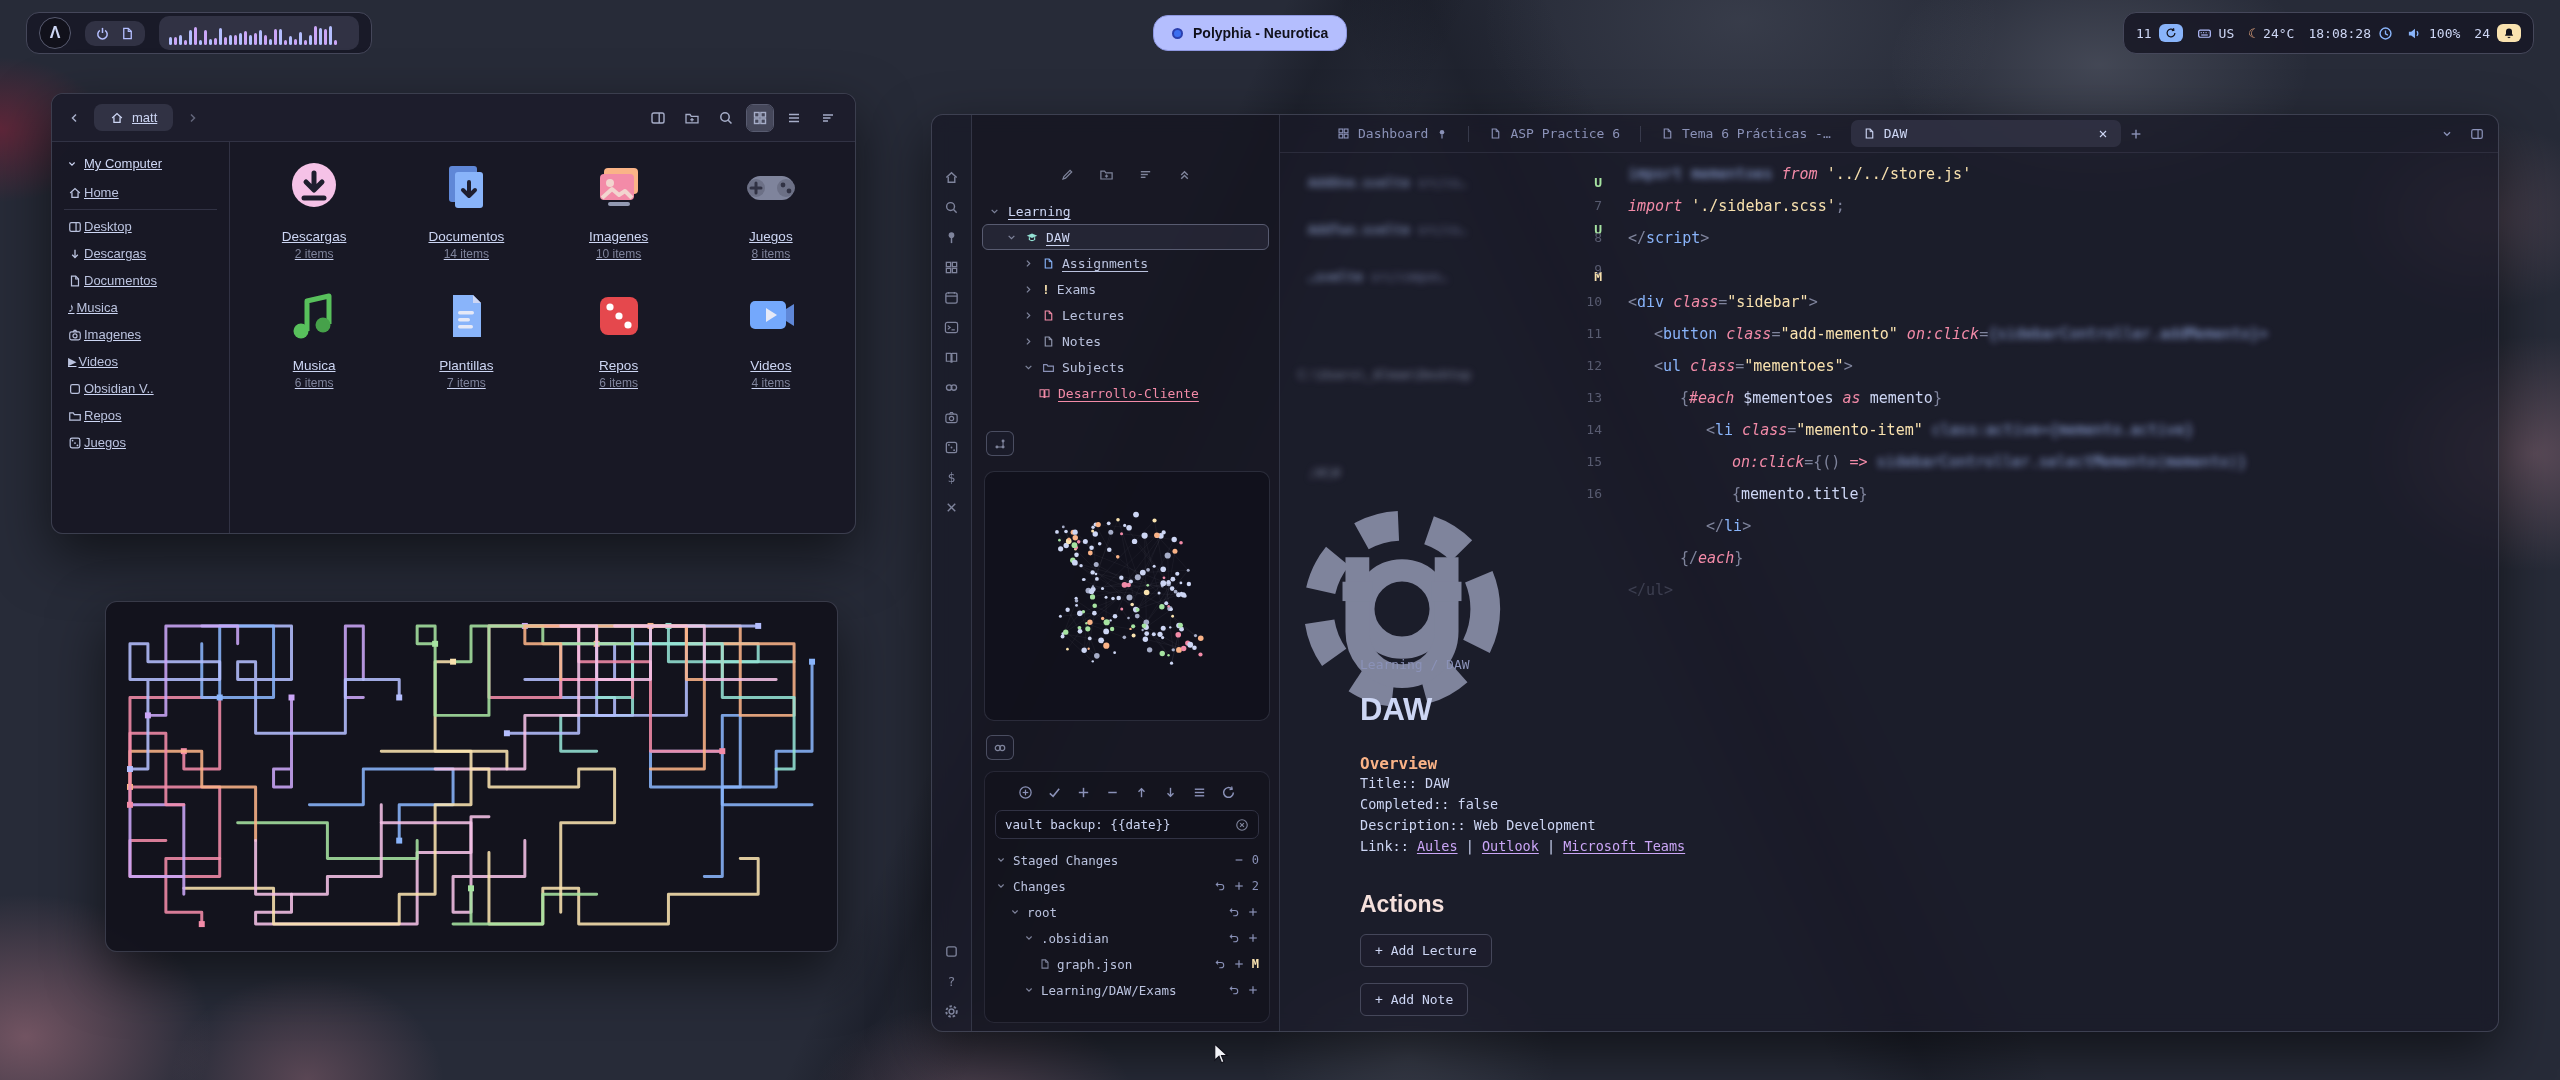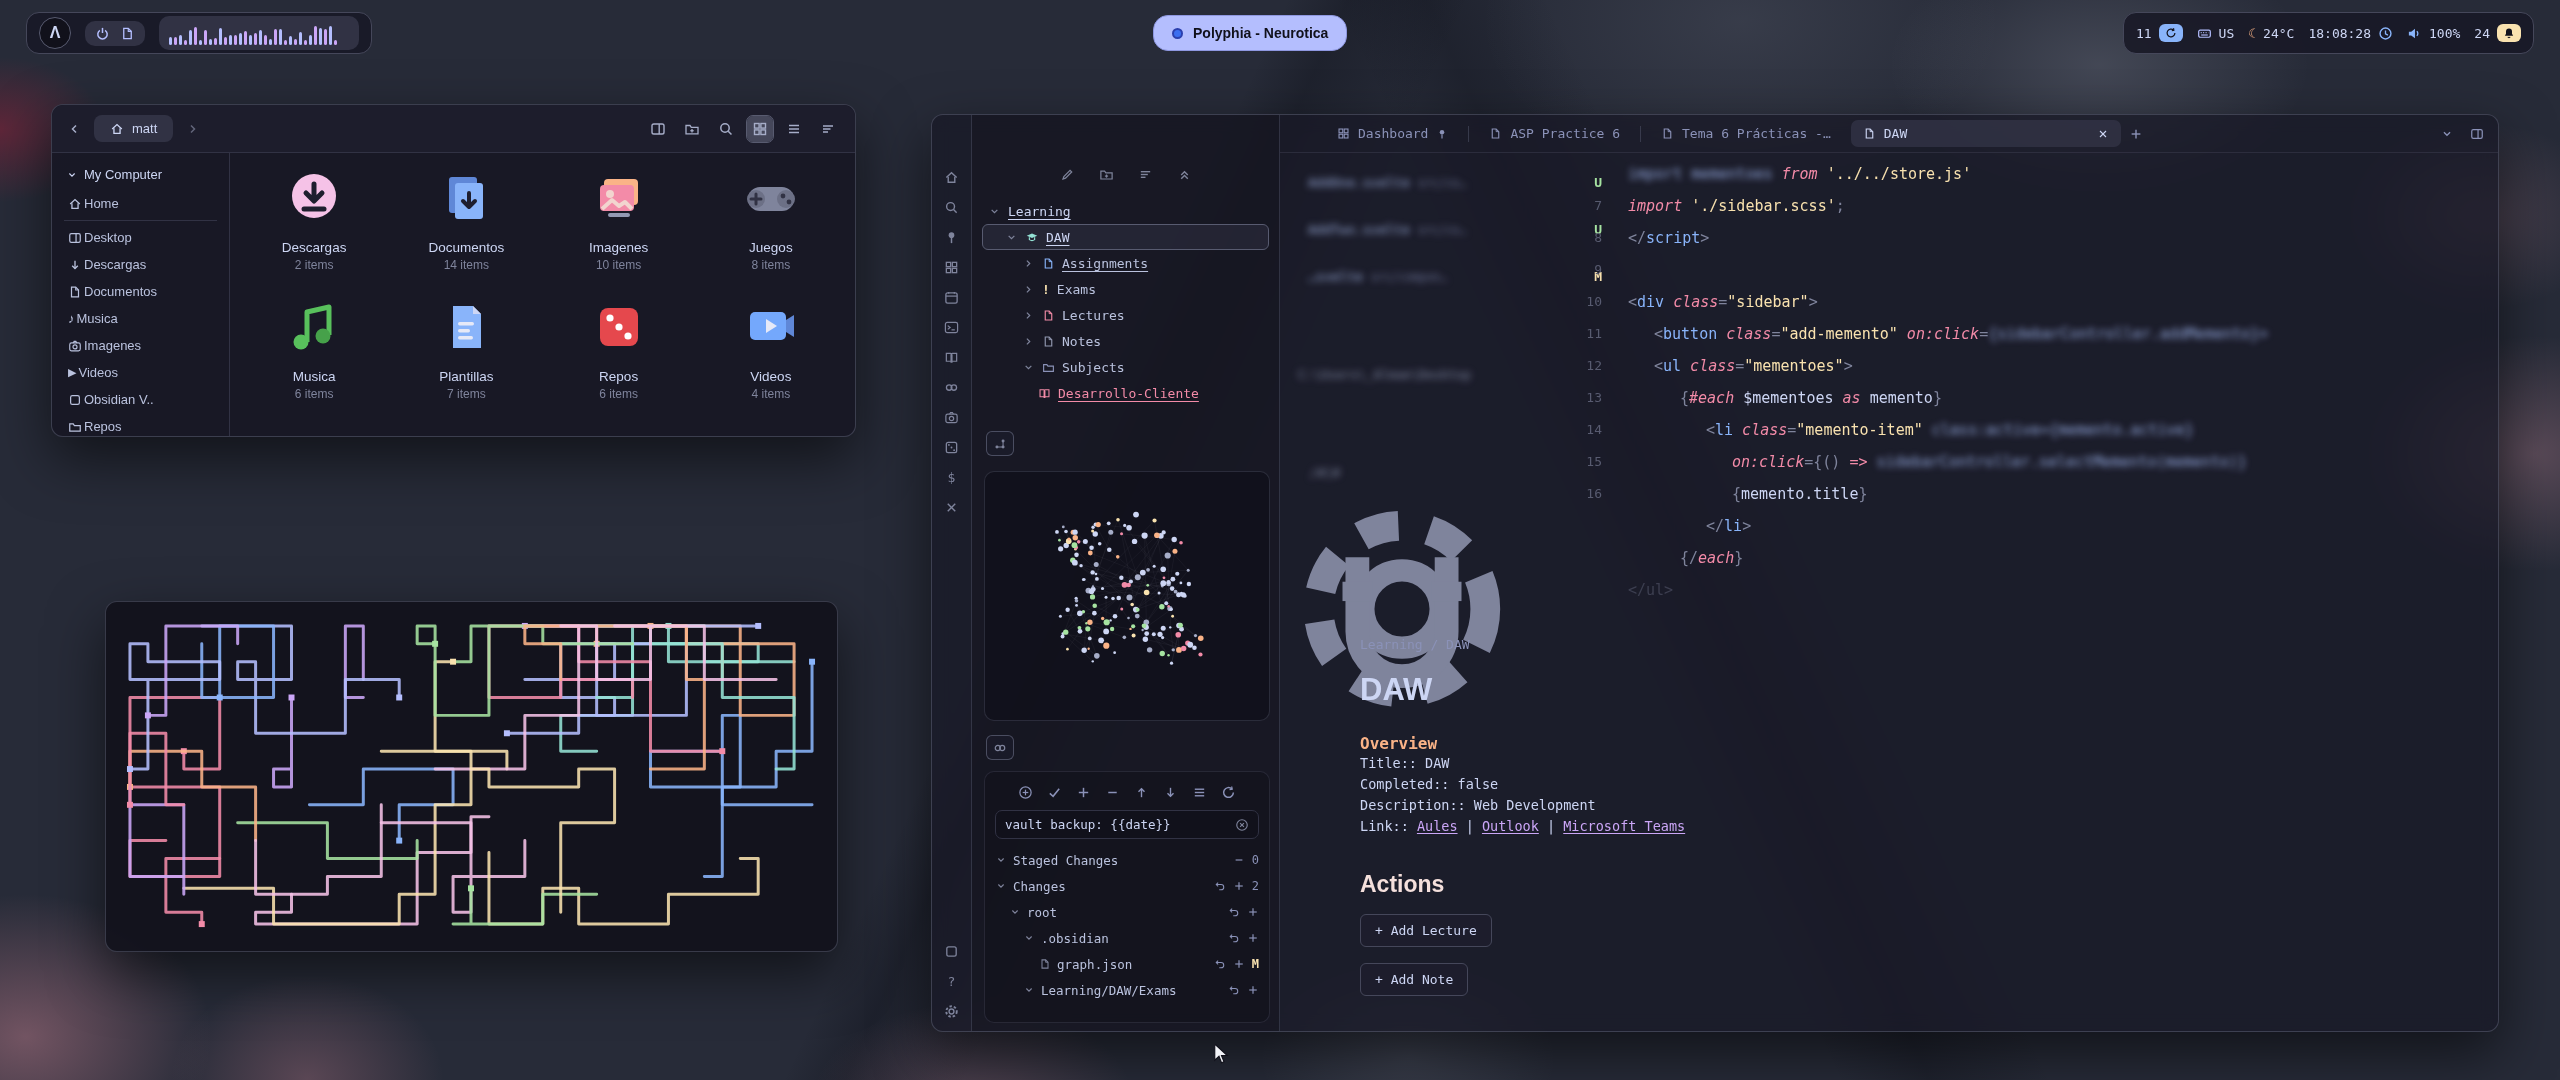--- a/index.html
+++ b/index.html
@@ -47,21 +47,21 @@
   .chip-blue { background:#89b4fa; color:#11111b; }
   .chip-yellow { background:#f9e2af; color:#11111b; }
   .dot-blue { width:11px; height:11px; border-radius:50%; background:#3b6ef0; border:2px solid #2a3fae; }
   .peach { color:#fab387; } .blue { color:#89b4fa; } .lav { color:#b4befe; }
 
   
   .win { position:absolute; border-radius:12px; border:1px solid rgba(127,132,156,.35);
          box-shadow:0 22px 55px rgba(0,0,0,.55); }
 
   
-  .files { left:51px; top:104px; width:805px; height:333px; background:rgba(24,24,37,.97); }
+  .files { left:51px; top:93px; width:805px; height:441px; background:rgba(24,24,37,.97);text-decoration:underline; }
   .fm-head { height:48px; display:flex; align-items:center; padding:0 14px; gap:12px;
              border-bottom:1px solid #313244; background:rgba(30,30,46,.9); border-radius:12px 12px 0 0;
              color:#a6adc8; }
   .fm-bc { display:flex; align-items:center; gap:8px; background:#313244; padding:6px 16px;
            border-radius:8px; font-size:13px; color:#cdd6f4; }
   .fm-tools { margin-left:auto; display:flex; gap:8px; align-items:center; }
   .fm-tool { padding:5px; border-radius:6px; display:flex; }
   .fm-tool.active { background:#45475a; outline:1px solid #585b70; }
   .fm-body { display:flex; height:calc(100% - 48px); }
   .fm-side { width:178px; border-right:1px solid #313244; padding:10px 8px; font-size:13px;
@@ -146,21 +146,21 @@
   .mk-u { color:#a6e3a1; } .mk-m { color:#f9e2af; }
   .stray { position:absolute; color:#7b849e; font-size:12.5px; }
 
   .code-wrap { position:absolute; left:286px; top:5px; font-size:15px; line-height:32px; }
   .c-row { display:flex; }
   .c-ln { width:62px; text-align:right; padding-right:26px; color:#585b70; font-size:13px; }
   .c-k { color:#f38ba8; font-style:italic; } .c-s { color:#f9e2af; } .c-t { color:#89b4fa; }
   .c-a { color:#f38ba8; font-style:italic; } .c-p { color:#7f849c; } .c-w { color:#cdd6f4; }
   .c-b { color:#8fa4d8; filter:blur(3px); } .c-f { color:#585b70; opacity:.55; }
 
-  .note { position:absolute; left:80px; top:484px; width:760px; }
+  .note { position:absolute; left:80px; top:504px; width:760px; }
   .note-bc { font-size:13px; color:#8b92b8; }
   .note h1 { font-family:"Liberation Sans",sans-serif; font-size:31px; color:#cdd6f4; margin-top:20px; }
   .note-ov { margin-top:26px; font-size:16px; font-weight:bold; color:#fab387; }
   .note-field { font-size:13.5px; line-height:21px; color:#cdd6f4; }
   .note-field:first-of-type { margin-top:8px; }
   .note a, .note .lnk { color:#cba6f7; text-decoration:underline; text-underline-offset:2px; }
   .note-actions { margin-top:34px; font-family:"Liberation Sans",sans-serif; font-size:23px;
                   font-weight:bold; color:#f5e0dc; }
   .note-btn { display:inline-flex; margin-top:16px; padding:8px 14px; background:rgba(30,30,46,.9);
               border:1px solid #45475a; border-radius:6px; font-size:13px; color:#cdd6f4; }

